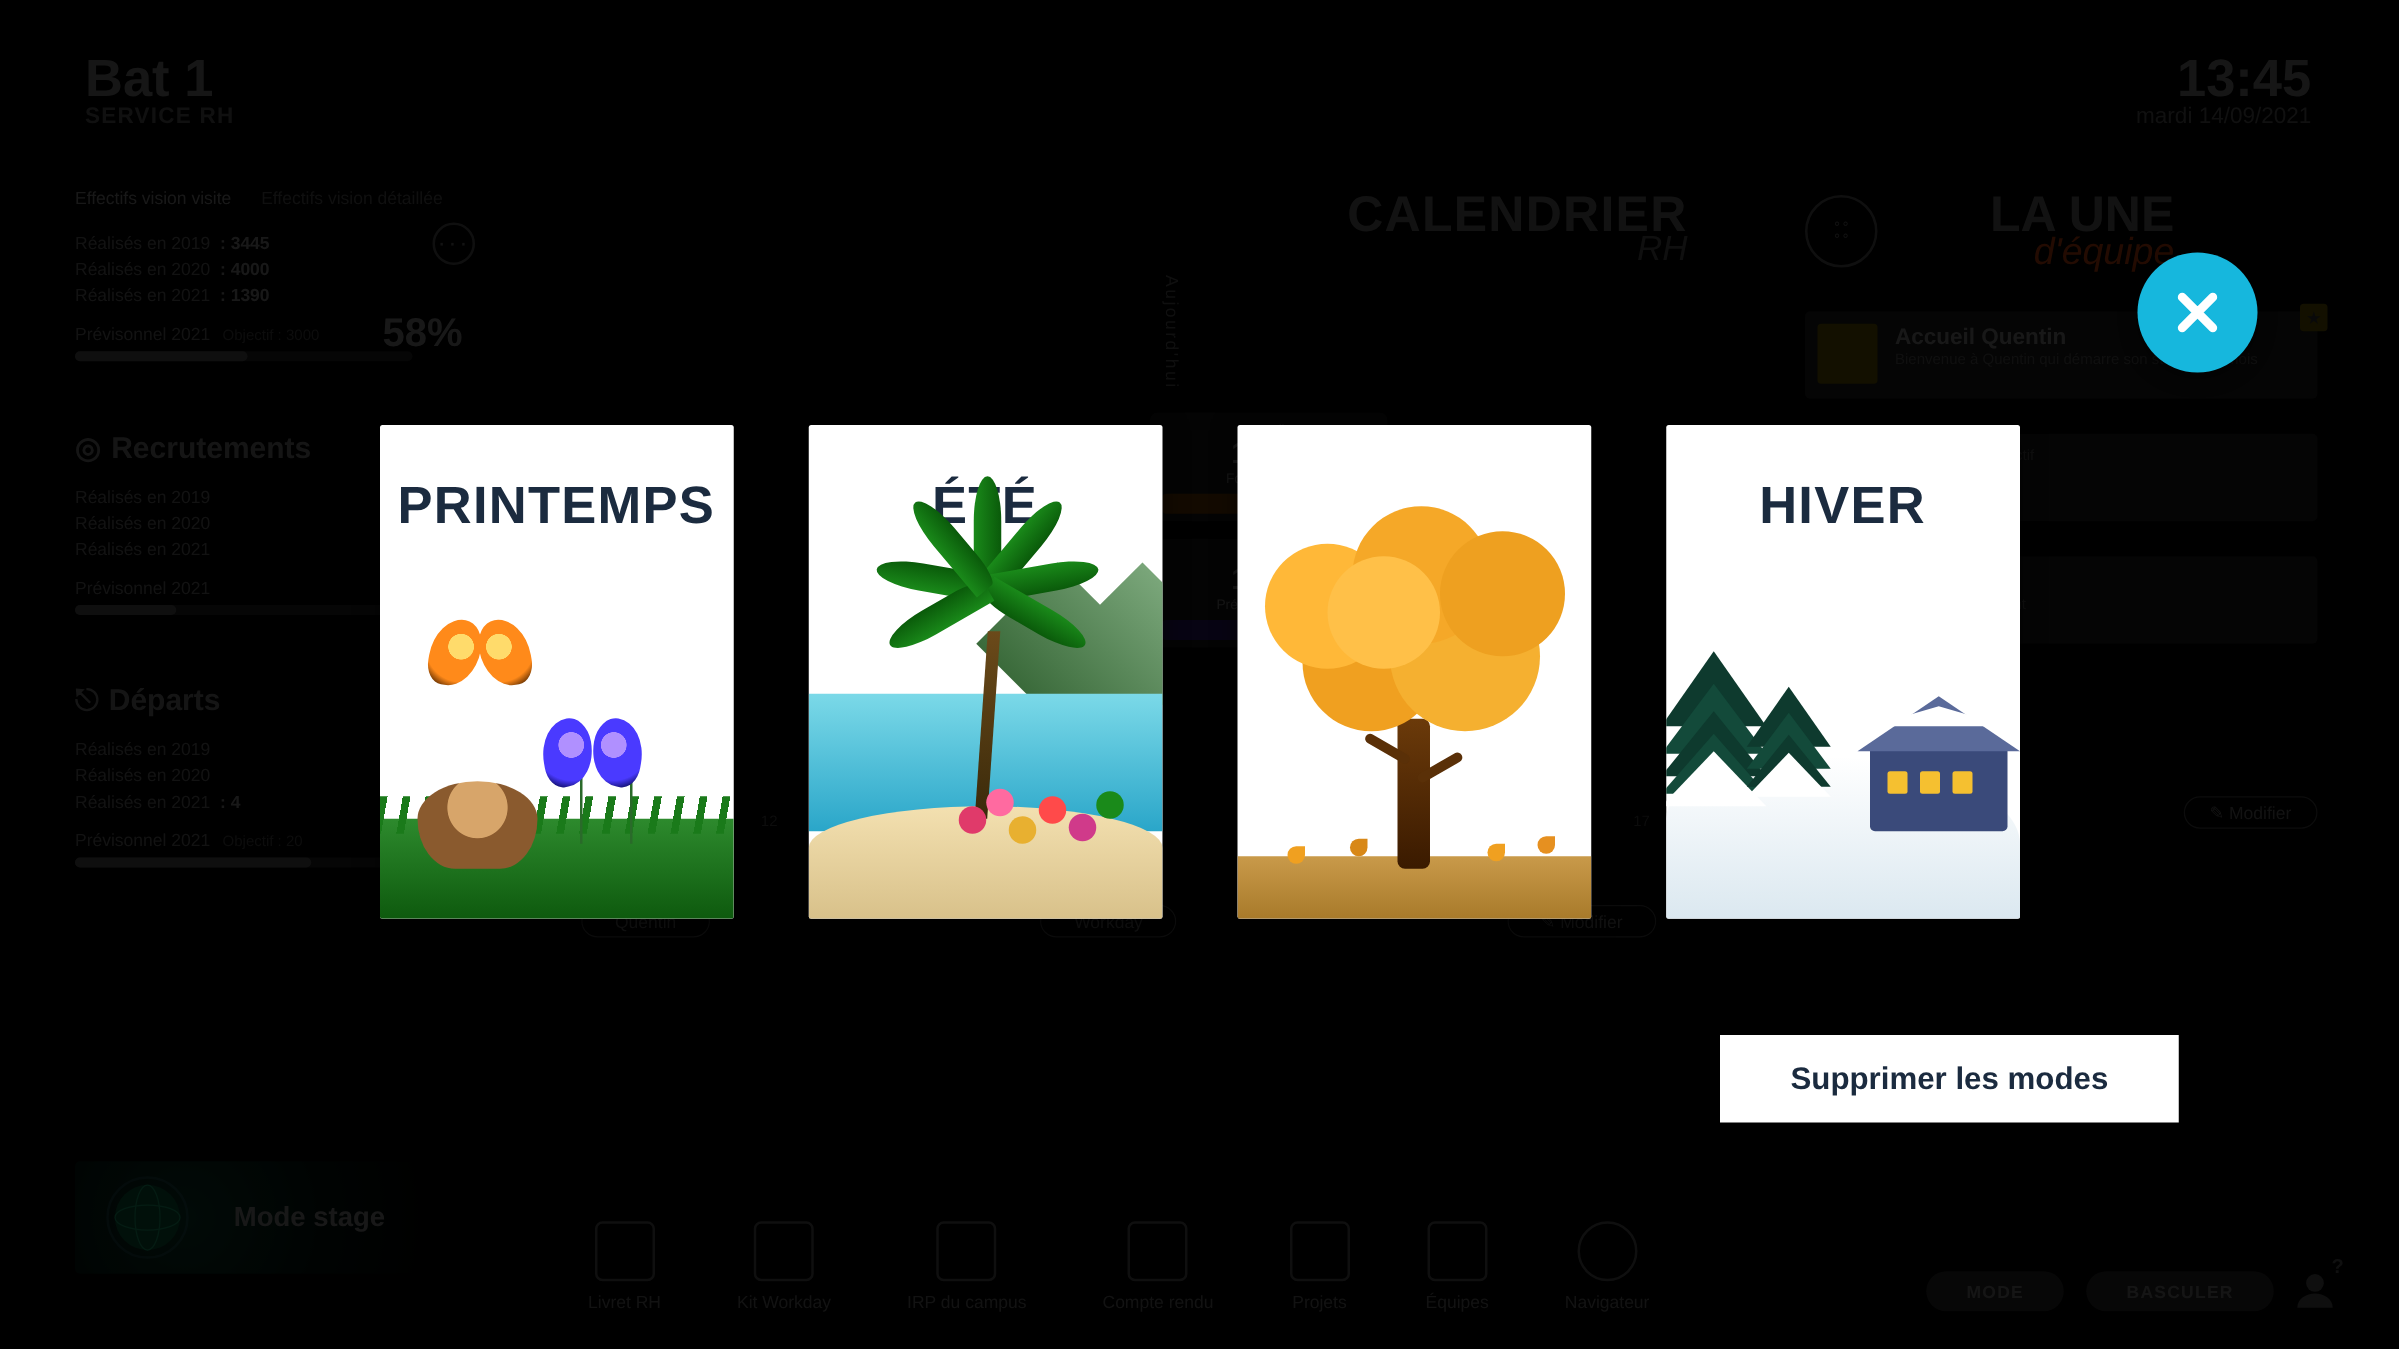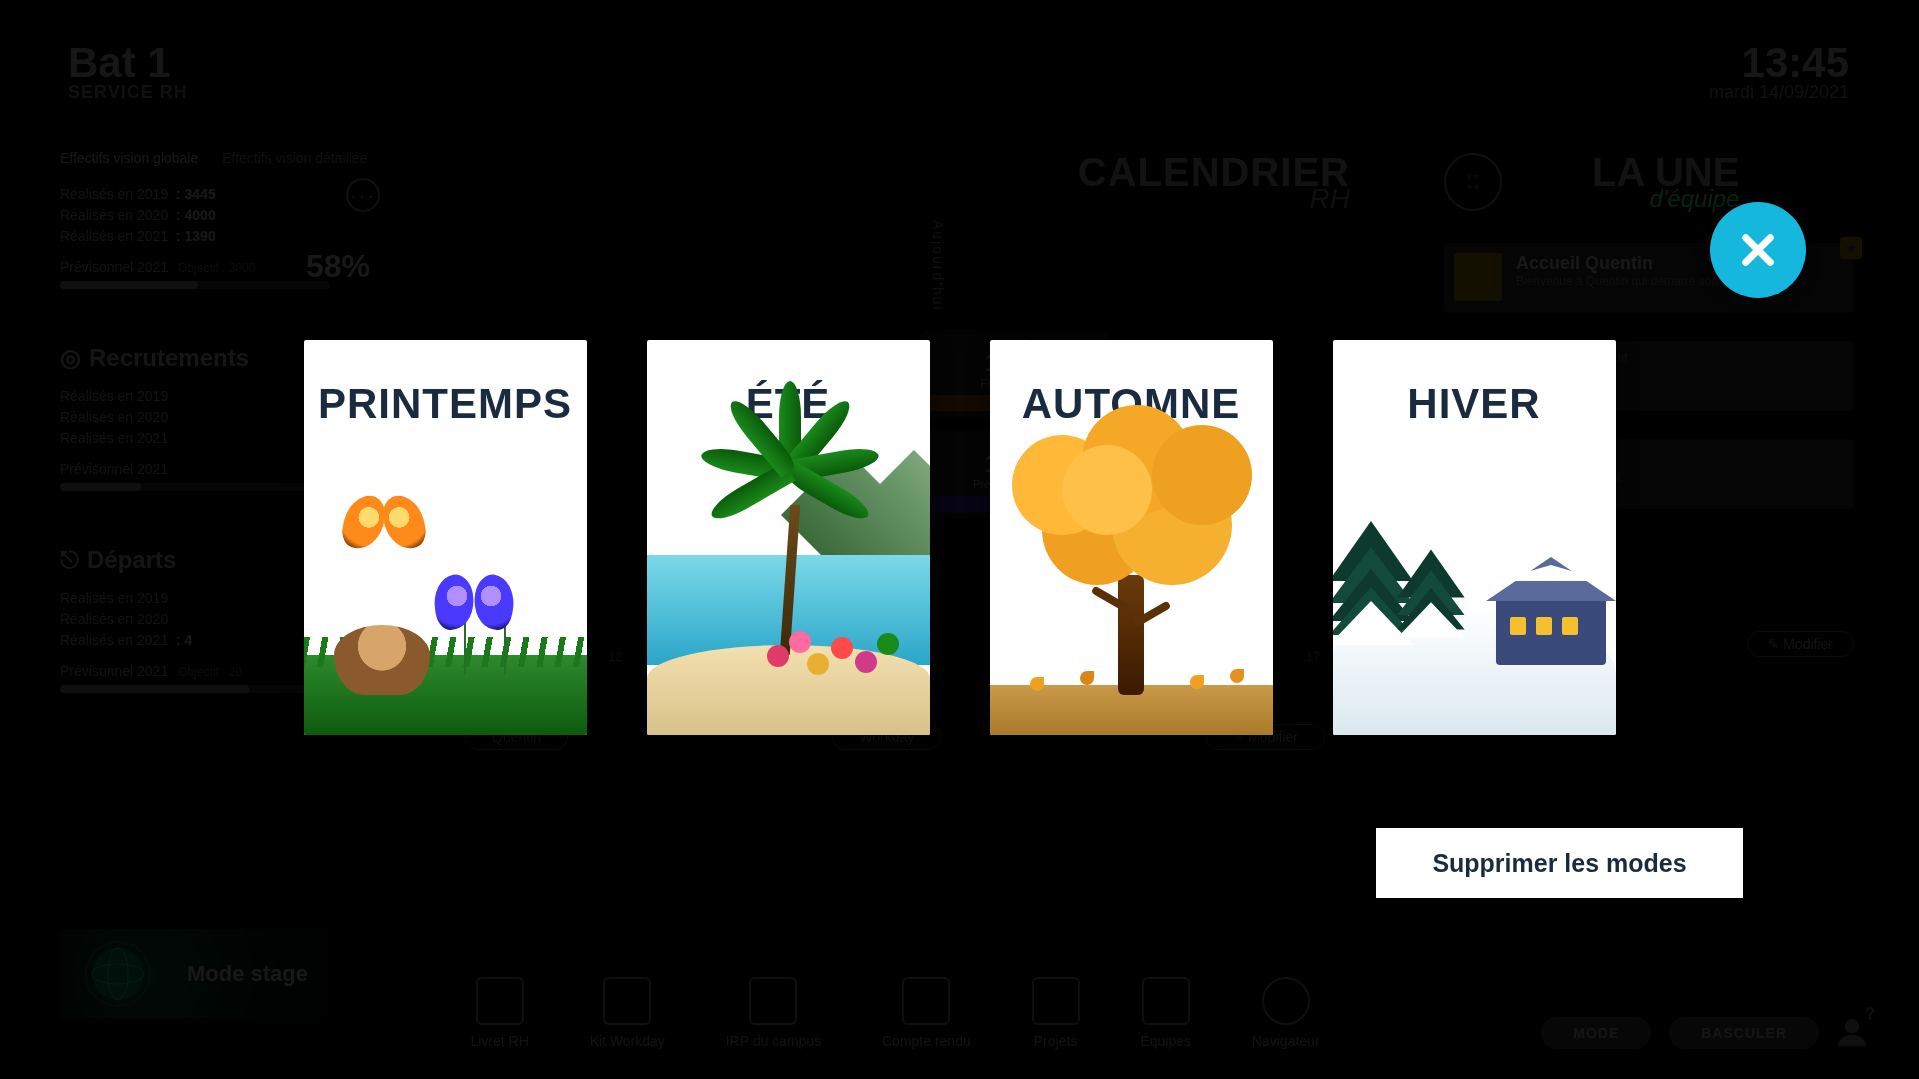--- a/index.html
+++ b/index.html
@@ -52,21 +52,21 @@
   .pill { border:1px solid #444; color:#666; font-size:14px; padding:4px 26px; border-radius:20px; background:transparent;}
   .vlabel { position:absolute; left:490px; top:70px; writing-mode:vertical-rl; font-size:14px; color:#555; letter-spacing:2px;}
 
   
   .right-panel { position:absolute; right:65px; top:150px; width:410px;}
   .rp-head { display:flex; align-items:center;}
   .rp-icon { width:58px;height:58px;border:2px solid #555;border-radius:50%;display:flex;align-items:center;justify-content:center;color:#666;font-size:22px;}
   .rp-icon .dots{font-size:11px;line-height:0.9;text-align:center;}
   .rp-title { margin-left:90px;}
   .rp-title .big{ font-size:40px; font-weight:900; color:#666;}
-  .rp-title .sub{ font-size:24px; font-style:italic; color:#22c55e; margin-top:-10px; display:block; text-align:right;}
+  .rp-title .sub{ font-size:30px; font-style:italic; color:#c2410c; margin-top:-10px; display:block; text-align:right;}
   .news { margin-top:30px;}
   .news-card { background:#1c1c1c; border-radius:4px; padding:10px 14px 10px 72px; margin-bottom:28px; position:relative; min-height:70px;}
   .news-card::before{content:"";position:absolute;left:10px;top:10px;width:48px;height:48px;background:#6b5b00;border-radius:3px;}
   .news-card.star::after{content:"★";position:absolute;right:-8px;top:-6px;width:22px;height:22px;background:#6b5b00;color:#333;border-radius:3px;font-size:14px;display:flex;align-items:center;justify-content:center;}
   .news-card h4{ font-size:18px; color:#888; font-weight:700;}
   .news-card p{ font-size:12px; color:#555; line-height:1.3;}
   .rp-modifier{ position:absolute; bottom:-120px; right:0;}
   .rp-modifier .pill{ padding:4px 20px;}
 
   
@@ -154,21 +154,21 @@
     <div class="hdr-title">Bat 1</div>
     <div class="hdr-sub">SERVICE RH</div>
   </div>
   <div class="hdr-right">
     <div class="hdr-time">13:45</div>
     <div class="hdr-date">mardi 14/09/2021</div>
   </div>
 
   <div class="left-panel">
     <div class="tabs">
-      <span class="active">Effectifs vision globale</span>
+      <span class="active">Effectifs vision visite</span>
       <span>Effectifs vision détaillée</span>
     </div>
 
     <div class="stat-block">
       <div class="more-btn">···</div>
       <div class="stat-line"><span>Réalisés en 2019</span> &nbsp;<b>: 3445</b></div>
       <div class="stat-line"><span>Réalisés en 2020</span> &nbsp;<b>: 4000</b></div>
       <div class="stat-line"><span>Réalisés en 2021</span> &nbsp;<b>: 1390</b></div>
       <div class="stat-prev"><span>Prévisonnel 2021</span> <span class="obj">Objectif : 3000</span></div>
       <div class="stat-pct">58%</div>
@@ -364,21 +364,20 @@
             <div class="fl" style="left:22px;top:6px;background:#ff6aa0"></div>
             <div class="fl" style="left:40px;top:28px;background:#e8b030"></div>
             <div class="fl" style="left:64px;top:12px;background:#ff4a4a"></div>
             <div class="fl" style="left:88px;top:26px;background:#d03a8a"></div>
             <div class="fl" style="left:110px;top:8px;background:#1a8a1a"></div>
           </div>
         </div>
       </div>
 
       <div class="season-card">
-        <h2>AUTOMNE</h2>
         <div class="season-art">
           <div class="ground"></div>
           <div class="trunk"></div>
           <div class="crown">
             <div class="blob" style="left:40px;top:80px;width:110px;height:110px;background:#f0a020"></div>
             <div class="blob" style="left:110px;top:70px;width:120px;height:120px;background:#f5b030"></div>
             <div class="blob" style="left:10px;top:40px;width:100px;height:100px;background:#ffb838"></div>
             <div class="blob" style="left:80px;top:10px;width:110px;height:110px;background:#f5a828"></div>
             <div class="blob" style="left:150px;top:30px;width:100px;height:100px;background:#eea020"></div>
             <div class="blob" style="left:60px;top:50px;width:90px;height:90px;background:#ffc048"></div>

